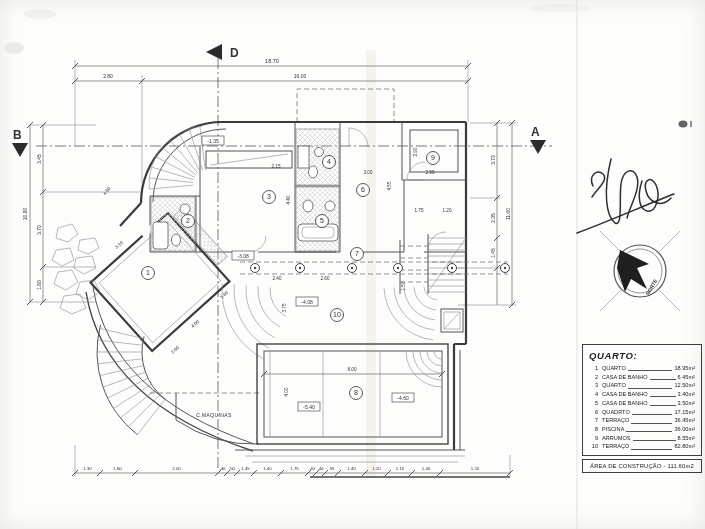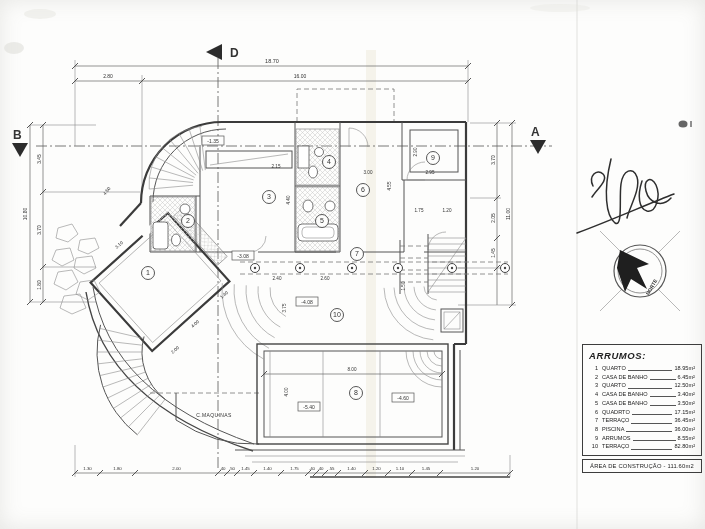--- a/index.html
+++ b/index.html
@@ -457,21 +457,21 @@
     <path class="w05" d="M 600,231 L 680,311 M 600,311 L 680,231"></path>
     <circle cx="640" cy="271" r="26" fill="#fdfdfc" stroke="#555" stroke-width="1.2"></circle>
     <circle cx="640" cy="271" r="22" fill="none" stroke="#777" stroke-width="0.8"></circle>
     <polygon points="620,250 649,264 637,268 647,289 631,279 625,292 617,268" fill="#1f1f1f"></polygon>
     <text transform="translate(653,288) rotate(-60)" font-size="5" font-weight="bold" text-anchor="middle" fill="#222">NORTE</text>
   </g>
 </svg>
 
 
 <div class="legend">
-  <div class="legend-title">ARRUMOS:</div>
+  <div class="legend-title">QUARTO:</div>
   <div id="legend-rows">
   <div class="legend-row">
     <span class="lr-num">1</span>
     <span class="lr-name">QUARTO</span>
     <span class="lr-leader"></span>
     <span class="lr-area">18.95m²</span>
   </div>
 
   <div class="legend-row">
     <span class="lr-num">2</span>

